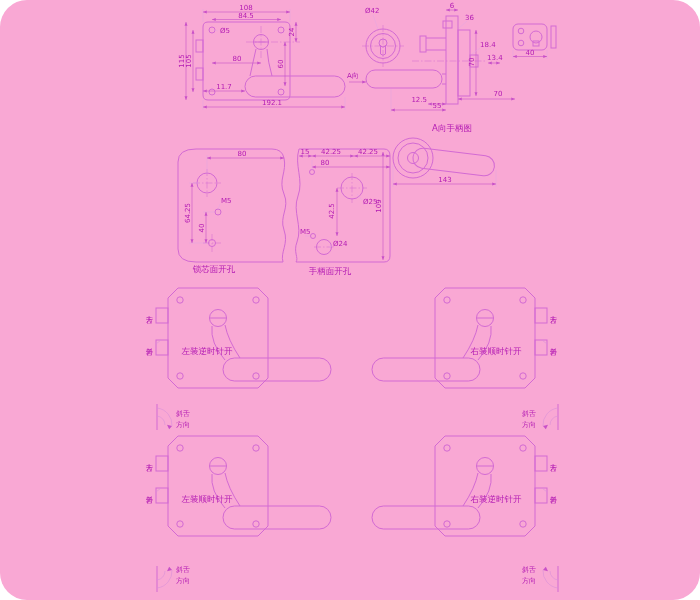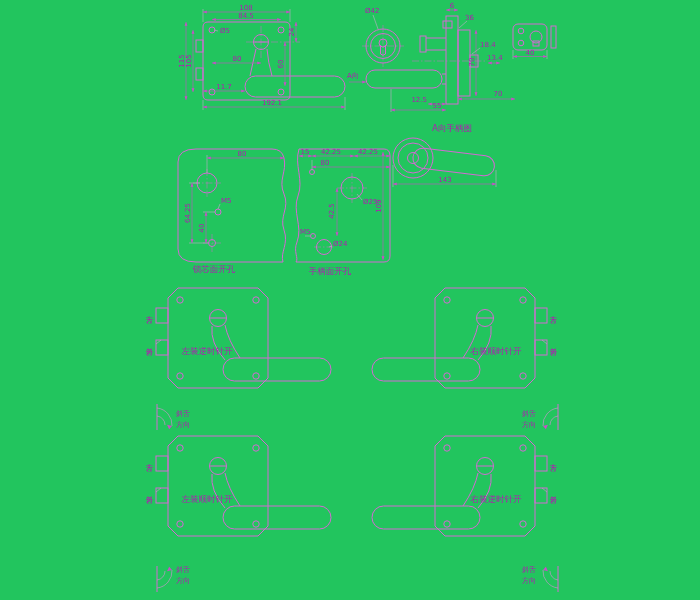--- a/index.html
+++ b/index.html
@@ -1,16 +1,16 @@
 <!DOCTYPE html>
 <html><head>
 <meta charset="utf-8">
 <style>
   html,body { margin:0; padding:0; background:#ffffff; }
-  .page { width:700px; height:600px; position:relative; background:#22c55e; }
+  .page { width:700px; height:600px; position:relative; background:#f9a8d4;border-radius:27px; }
   svg { display:block; font-family:"DejaVu Sans", sans-serif; }
   .ln     { fill:none; stroke:#d36ad3; stroke-width:1; }
   .lnthin { fill:none; stroke:#d990d9; stroke-width:0.6; }
   .dim    { fill:none; stroke:#c850c8; stroke-width:0.6; }
   .ext    { fill:none; stroke:#e2a6e2; stroke-width:0.5; }
   .cl     { fill:none; stroke:#d36ad3; stroke-width:0.5; stroke-dasharray:7 2 1.5 2; }
   .t      { font-size:7px; fill:#b31ab3; font-family:"DejaVu Sans", sans-serif; }
   .cap    { font-size:8.5px; }
   .mid    { text-anchor:middle; }
   .end    { text-anchor:end; }

